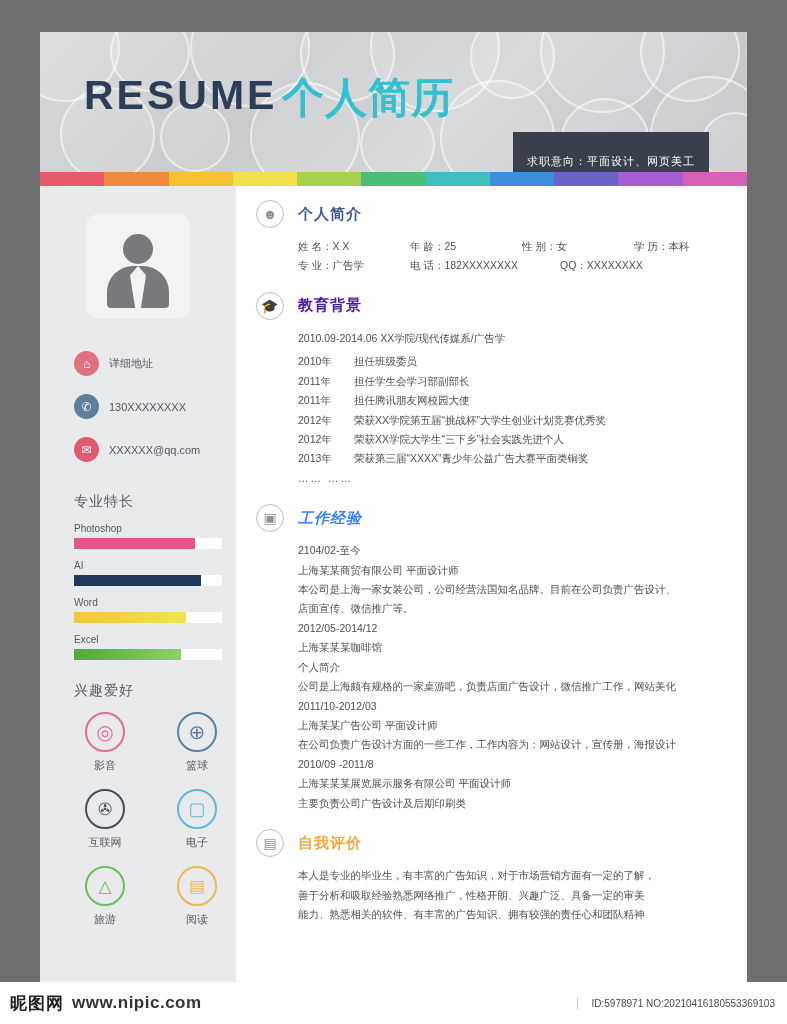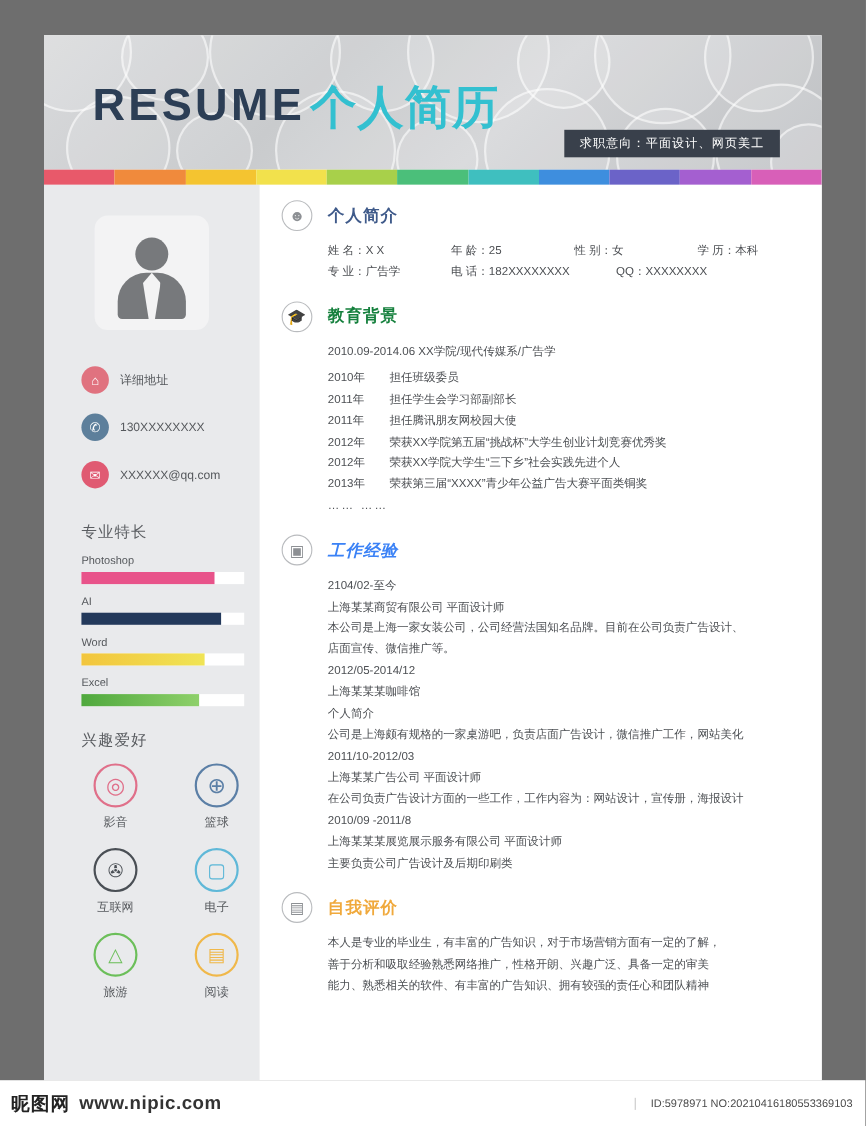--- a/index.html
+++ b/index.html
@@ -18,21 +18,21 @@
   #sheet {
     position: absolute;
     left: 40px; top: 32px;
     width: 707px; height: 950px;
     background: #ffffff;
     overflow: hidden;
   }
   
   #banner {
     position: relative;
-    height: 122px;
+    height: 140px;
     background: linear-gradient(135deg,#d9dadc 0%,#c9cbcd 35%,#d5d6d8 60%,#bfc1c4 100%);
     overflow: hidden;
   }
   .bubble {
     position: absolute;
     border-radius: 50%;
     border: 2px solid rgba(255,255,255,0.55);
     background: rgba(255,255,255,0.13);
   }
   #banner-inner {
@@ -59,25 +59,25 @@
   #your-name {
     position: absolute;
     right: 44px; top: 52px;
     font-size: 21px;
     letter-spacing: 2px;
     color: #2c3e55;
     font-weight: bold;
   }
   #objective {
     position: absolute;
-    right: 38px; top: 86px;
+    right: 38px; top: 100px;
     background: #39404b;
     color: #fff;
     font-size: 11px;
-    padding: 5px 14px;
+    padding: 22px 14px;
     letter-spacing: 1px;
     white-space: nowrap;
   }
   
   #rainbow {
     display: flex;
     height: 14px;
   }
   #rainbow div { flex: 1 1 auto; height: 100%; }
   
@@ -410,21 +410,21 @@
               <div class="info-cell">专 业：广告学</div>
               <div class="info-cell wide">电 话：182XXXXXXXX</div>
               <div class="info-cell">QQ：XXXXXXXX</div>
             </div>
           </div>
         </div>
 
         <div class="sec">
           <div class="sec-head">
             <div class="sec-ic">🎓</div>
-            <div class="sec-title" style="color:#15803d;font-family:Liberation Mono, monospace;">教育背景</div>
+            <div class="sec-title" style="color:#4c1d95;font-family:Liberation Mono, monospace;">教育背景</div>
           </div>
           <div class="sec-body">
             <div style="margin-bottom:4px;">2010.09-2014.06     XX学院/现代传媒系/广告学</div>
             <div class="ed-row">
               <div class="ed-year">2010年</div>
               <div>担任班级委员</div>
             </div>
             <div class="ed-row">
               <div class="ed-year">2011年</div>
               <div>担任学生会学习部副部长</div>

